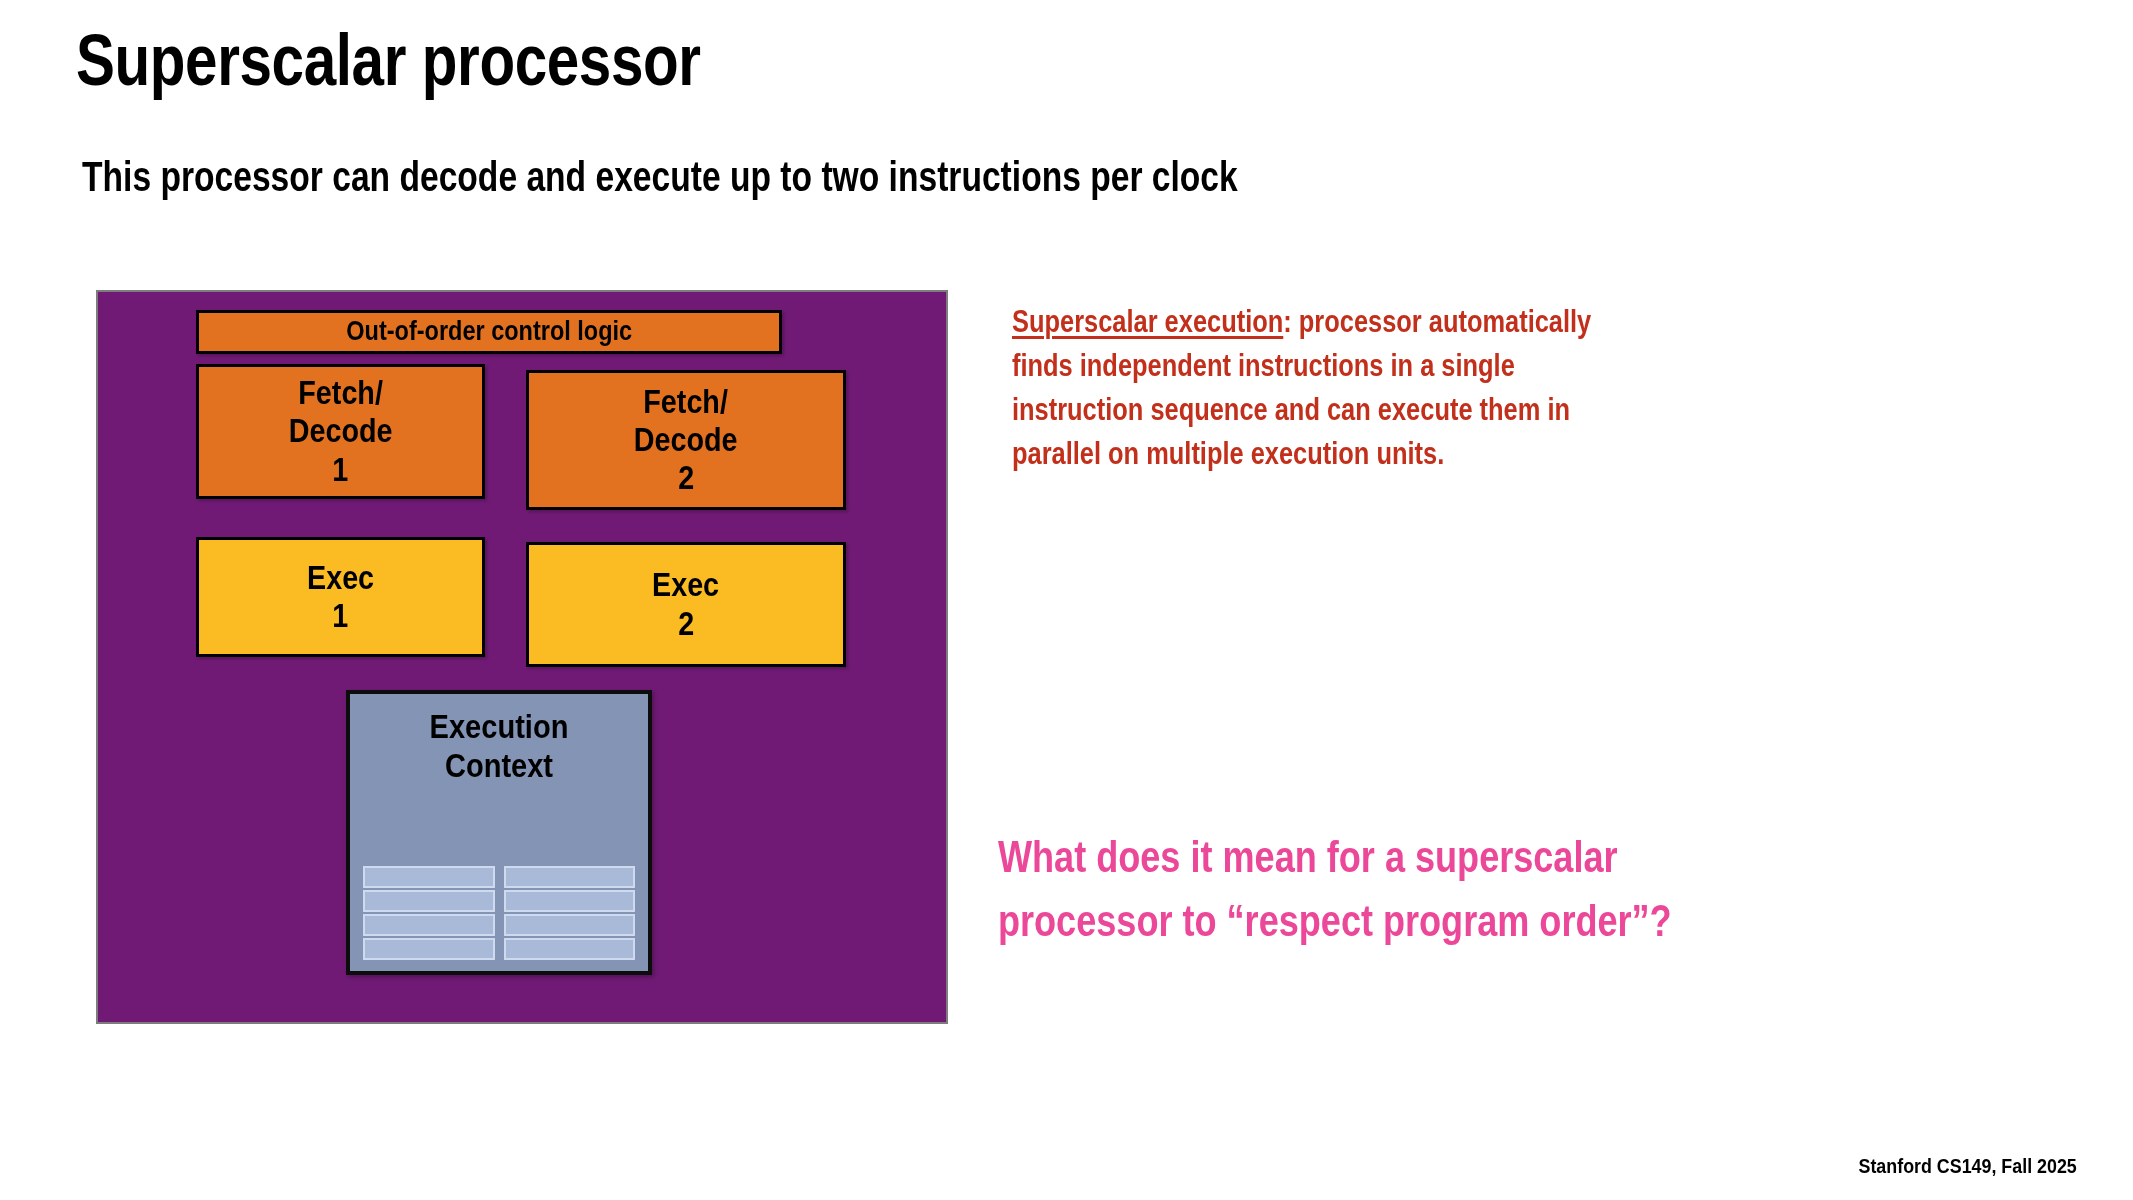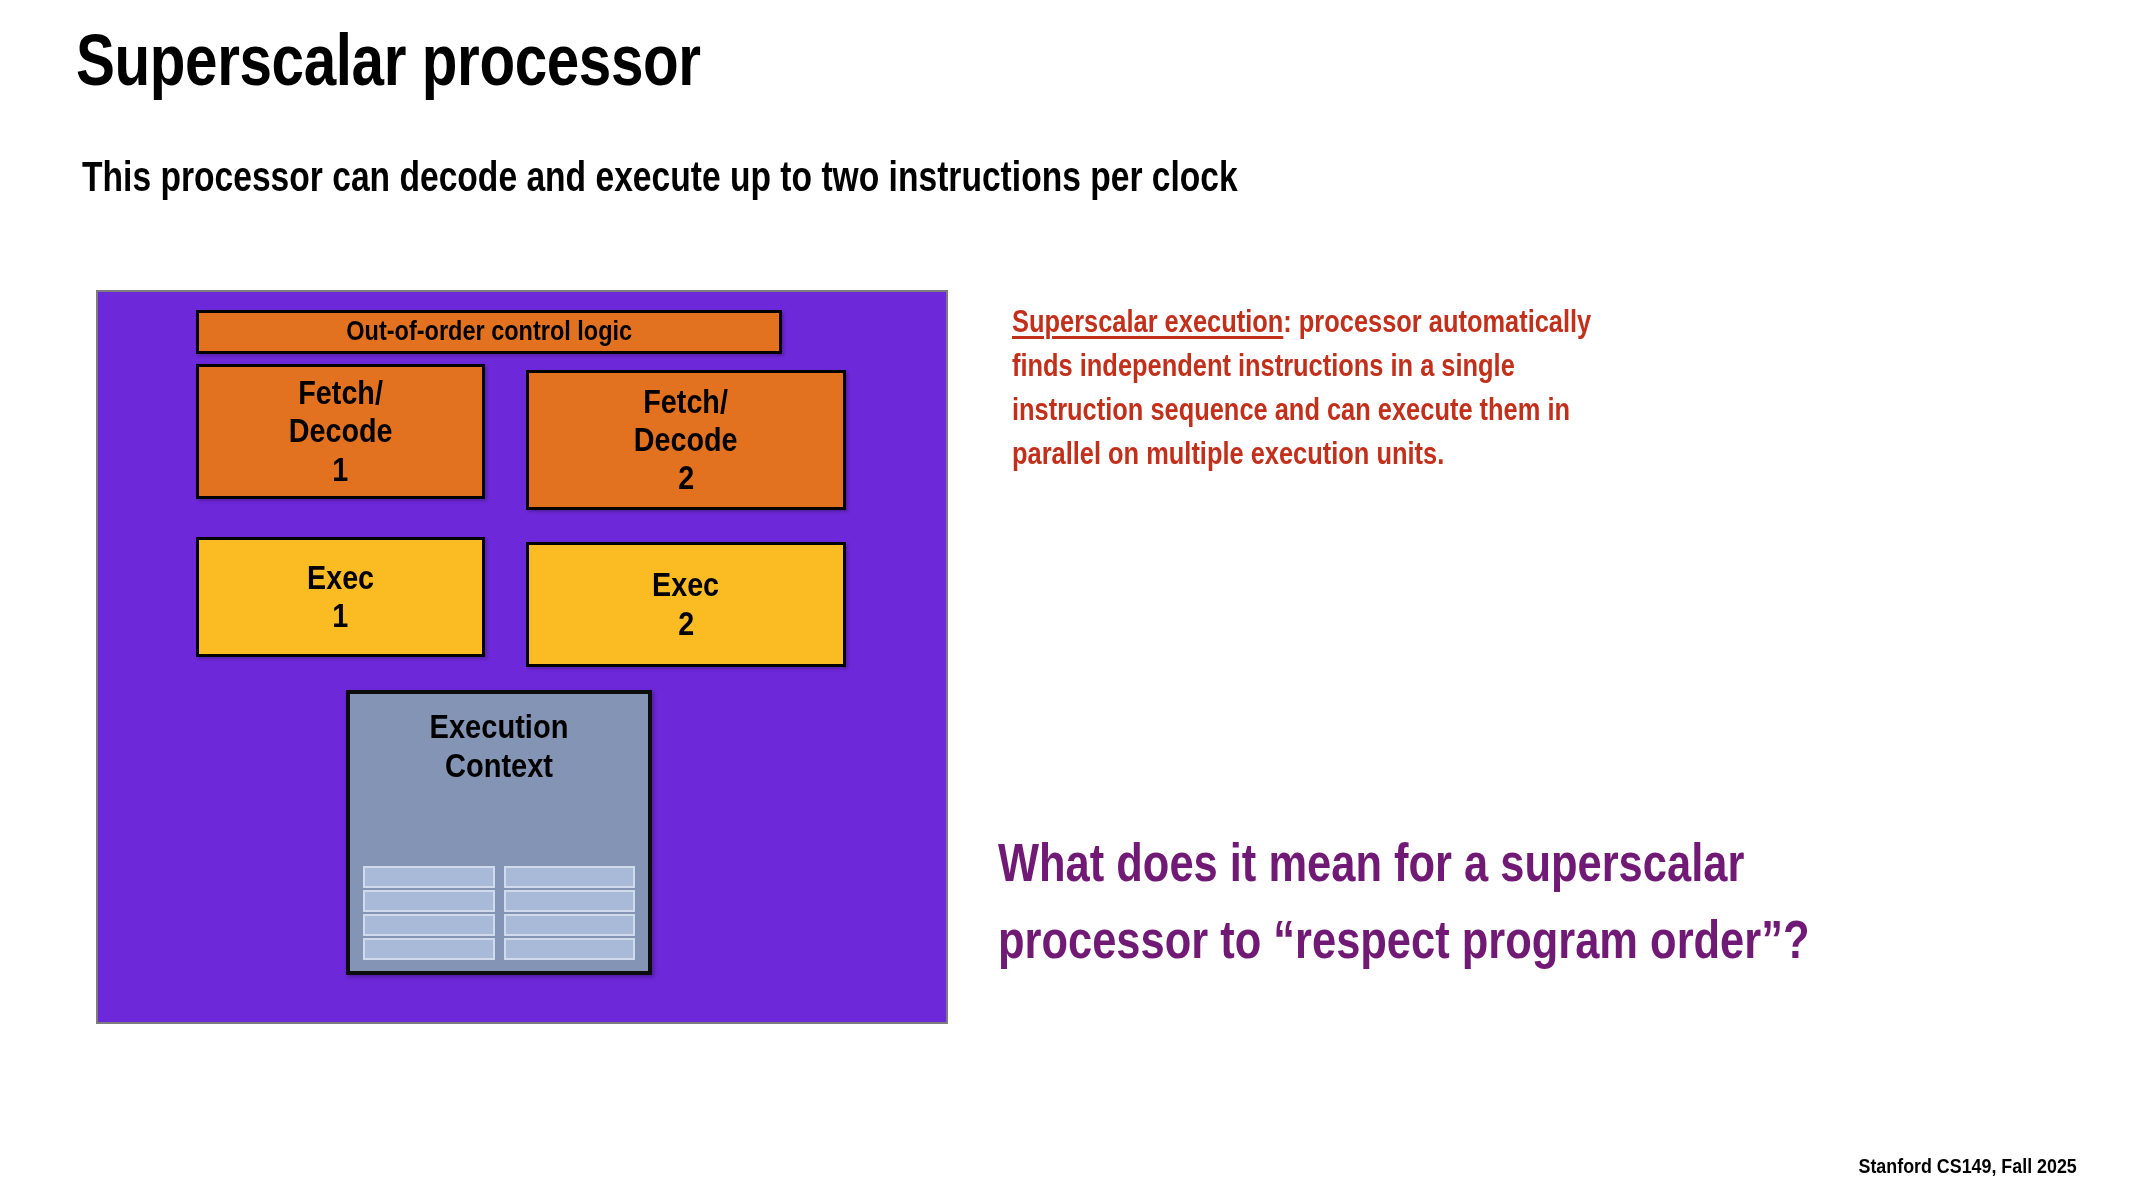--- a/index.html
+++ b/index.html
@@ -44,21 +44,21 @@
     line-height: 1.05;
   }
 
   
   #processor-diagram {
     position: absolute;
     left: 96px;
     top: 290px;
     width: 852px;
     height: 734px;
-    background: #6d28d9;
+    background: #701a75;
     border: 2px solid #7d7d7d;
     box-sizing: border-box;
   }
 
   .blk {
     position: absolute;
     box-sizing: border-box;
     border: 3px solid #000000;
     display: flex;
     flex-direction: column;
@@ -182,23 +182,23 @@
     transform-origin: left center;
     white-space: nowrap;
   }
   #superscalar-explainer .u { text-decoration: underline; text-underline-offset: 4px; }
 
   #program-order-question {
     position: absolute;
     left: 998px;
     top: 825px;
     width: 1000px;
-    font-size: 53px;
-    font-weight: bold;
-    color: #701a75;
+    font-size: 44px;
+    font-weight: bold;
+    color: #ec4899;
     line-height: 1.45;
   }
   #program-order-question .ln {
     display: block;
     transform: scaleX(0.82);
     transform-origin: left center;
     white-space: nowrap;
   }
 
   

